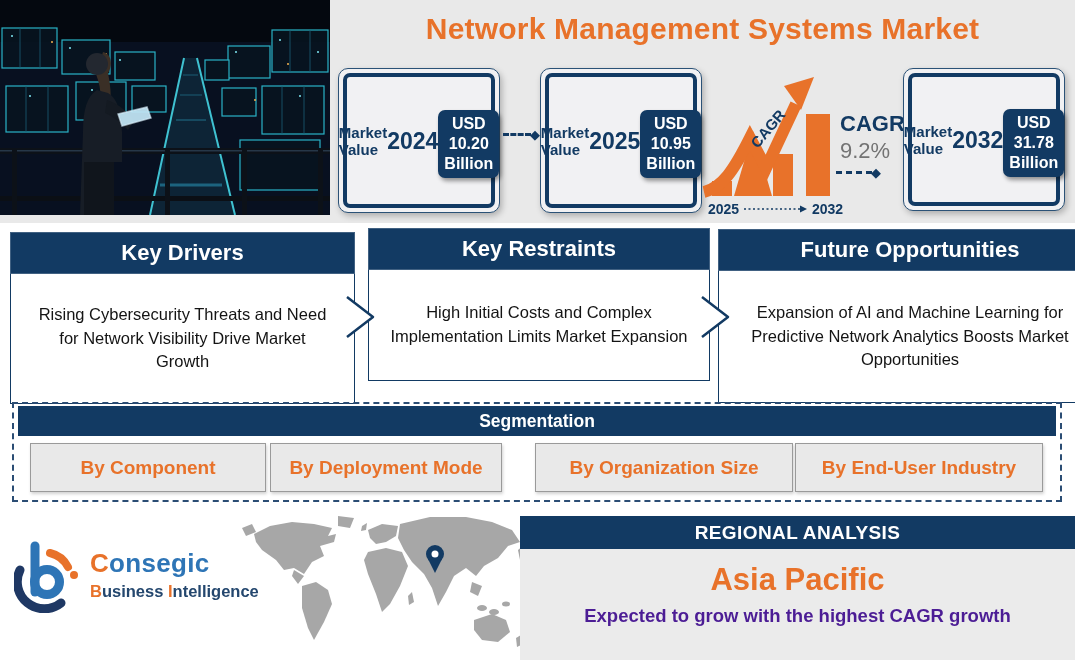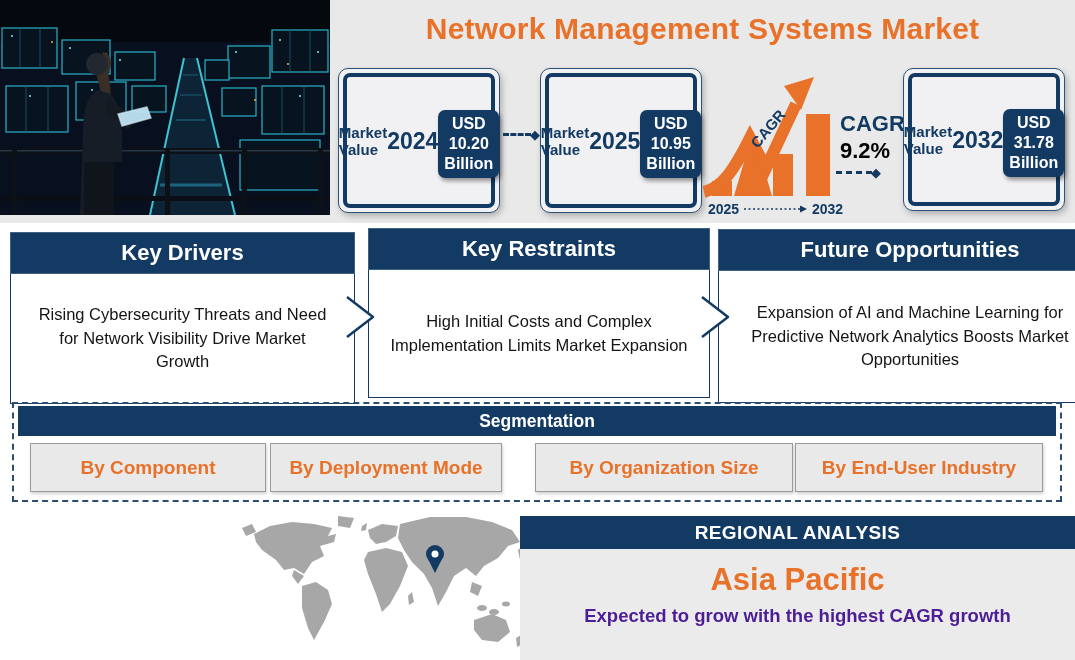--- a/index.html
+++ b/index.html
@@ -27,31 +27,31 @@
 
   .dash-arrow { position:absolute; display:flex; align-items:center; }
   .dash-line { border-top:3px dashed #123A63; }
   .dash-diamond { color:#123A63; font-size:13px; line-height:13px; margin-left:-1px; }
   .conn-1 { left:503px; top:128px; } .conn-1 .dash-line { width:28px; }
   .conn-2 { left:836px; top:166px; } .conn-2 .dash-line { width:36px; }
 
   .cagr-chart { position:absolute; left:700px; top:76px; width:145px; height:142px; }
   .cagr-text { position:absolute; left:840px; top:112px; line-height:1.1; }
   .cagr-lab { font-size:22px; font-weight:800; color:#123A63; }
-  .cagr-val { font-size:22px; font-weight:700; color:#000000; margin-top:3px; }
+  .cagr-val { font-size:22px; font-weight:400; color:#737373; margin-top:3px; }
 
   
   .info-box { position:absolute; }
   .info-header { background:#123A63; color:#fff; font-weight:700; font-size:22px;
     text-align:center; padding:7px 0; border:1px solid #416182; }
   .info-body { background:#fff; border:1.5px solid #123A63; border-top:none;
     display:flex; align-items:center; justify-content:center; text-align:center;
     font-size:16.5px; color:#141414; line-height:1.45; padding:0 20px; }
   .box-1 { left:10px;  top:232px; width:345px; } .box-1 .info-body { height:130px; }
-  .box-2 { left:368px; top:228px; width:342px; } .box-2 .info-body { height:128px; }
+  .box-2 { left:368px; top:228px; width:342px; } .box-2 .info-body { height:111px; }
   .box-3 { left:718px; top:229px; width:384px; } .box-3 .info-body { height:132px; }
   .chev { position:absolute; top:294px; width:34px; height:46px; z-index:5; }
   .chev-1 { left:344px; } .chev-2 { left:699px; }
 
   
   .segmentation { position:absolute; left:12px; top:402px; width:1050px; height:100px;
     border:2px dashed #2B4D74; }
   .seg-header { position:absolute; left:4px; top:2px; width:1038px; height:30px;
     background:#123A63; color:#fff; font-weight:700; font-size:17.5px;
     display:flex; align-items:center; justify-content:center; }
@@ -237,20 +237,33 @@
   <div class="segmentation">
     <div class="seg-header">Segmentation</div>
     <div class="seg-btn seg-1">By Component</div>
     <div class="seg-btn seg-2">By Deployment Mode</div>
     <div class="seg-btn seg-3">By Organization Size</div>
     <div class="seg-btn seg-4">By End-User Industry</div>
   </div>
 
   <div class="bottom">
 
+    <div class="logo">
+      <svg width="64" height="78" viewBox="0 0 64 78">
+        <path d="M47,68 A27,27 0 0 1 6,35" fill="none" stroke="#1F3864" stroke-width="9" stroke-linecap="round"></path>
+        <line x1="21" y1="11" x2="21" y2="57" stroke="#2E75B6" stroke-width="9" stroke-linecap="round"></line>
+        <circle cx="33" cy="47" r="12.5" fill="none" stroke="#2E75B6" stroke-width="9"></circle>
+        <path d="M36,18 A27,27 0 0 1 54,32" fill="none" stroke="#E8722A" stroke-width="8" stroke-linecap="round"></path>
+        <circle cx="60" cy="40" r="4" fill="#E8722A"></circle>
+      </svg>
+      <div>
+        <div class="brand-line"><span class="brand-c">C</span><span class="brand-rest">onsegic</span></div>
+        <div class="tagline-line"><span class="tag-orange">B</span><span class="tag-navy">usiness </span><span class="tag-orange">I</span><span class="tag-navy">ntelligence</span></div>
+      </div>
+    </div>
 
     <svg class="world-map" viewBox="0 0 288 146">
       <g fill="#A7A7A7">
         <path d="M14,22 L30,14 L52,10 L74,12 L92,16 L88,24 L96,22 L94,30 L80,34 L84,44 L72,50 L64,62 L54,56 L44,58 L36,48 L22,38 L16,30 Z"></path>
         <path d="M2,16 L12,12 L16,20 L6,24 Z"></path>
         <path d="M98,4 L114,6 L110,16 L98,14 Z"></path>
         <path d="M54,58 L64,64 L58,72 L52,64 Z"></path>
         <path d="M62,74 L76,70 L88,78 L92,92 L84,110 L74,128 L68,116 L62,96 Z"></path>
         <path d="M122,14 L127,11 L126,18 L121,19 Z"></path>
         <path d="M128,18 L142,12 L158,14 L156,24 L146,30 L136,32 L130,26 Z"></path>

